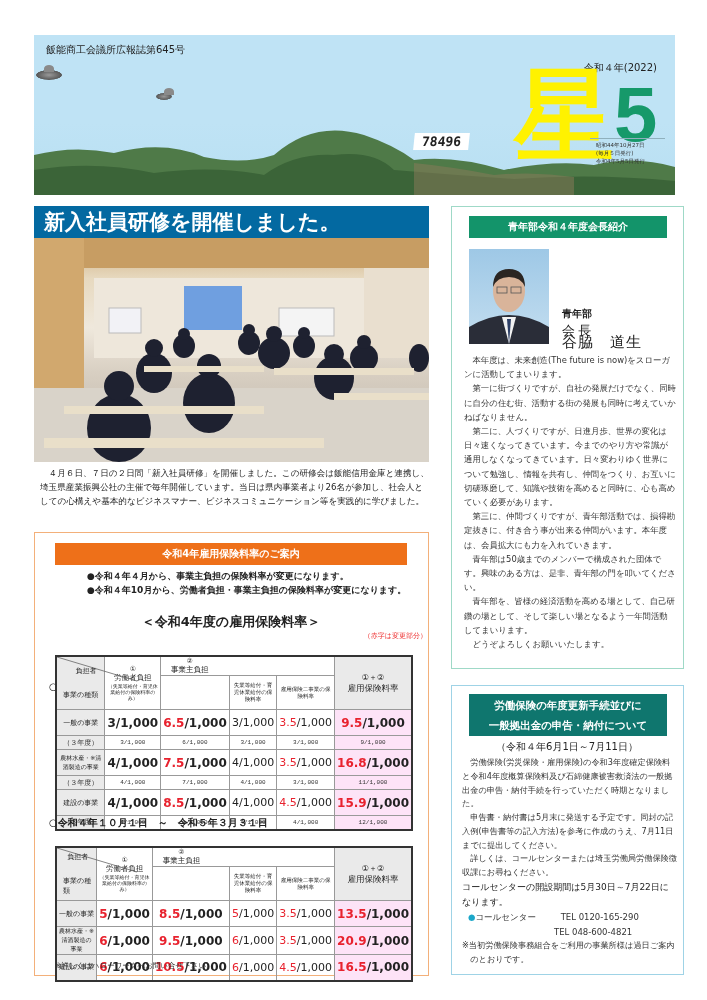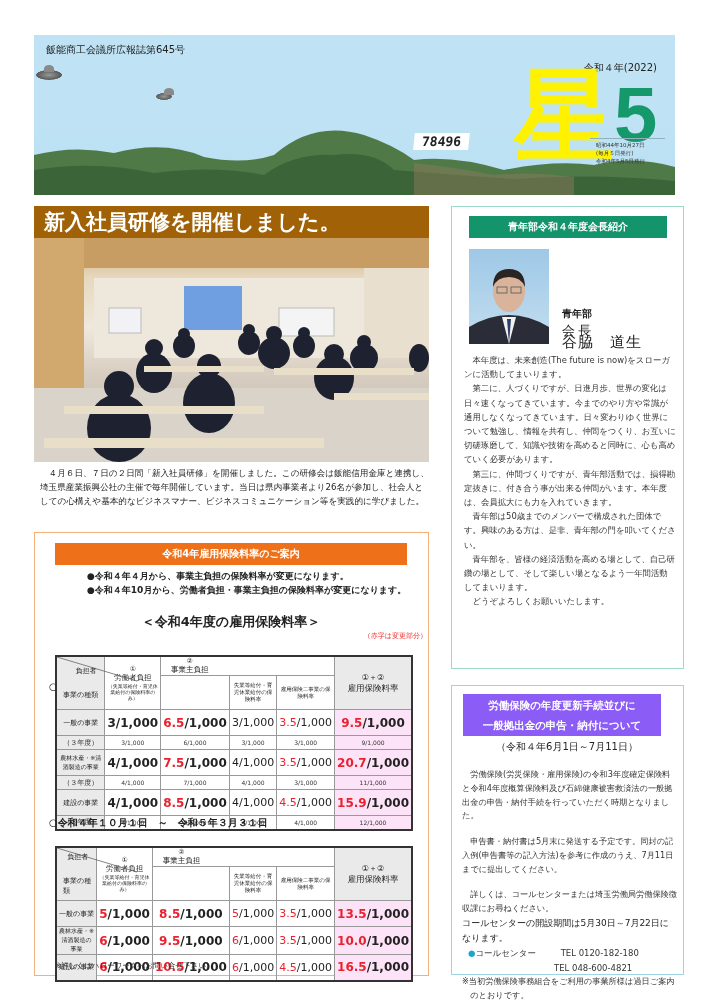--- a/index.html
+++ b/index.html
@@ -14,60 +14,60 @@
   .masthead .title-kanji { left: 480px; top: 30px; font-family: "DejaVu Serif", serif; font-size: 100px; font-weight: bold; color: #fff200; line-height: 1; }
   .masthead .count { left: 380px; top: 98px; background: #fff; padding: 1px 8px; font-size: 13px; font-weight: bold; font-family: "DejaVu Sans Mono", monospace; transform: skew(-6deg); }
   .masthead .issue { left: 580px; top: 40px; font-size: 78px; font-weight: bold; color: #16996a; line-height: 1; font-family: "Liberation Sans", sans-serif; }
   .masthead .issue-rule { left: 556px; top: 103px; width: 75px; height: 1px; background: #8fb0bd; }
   .masthead .pubinfo { left: 562px; top: 107px; font-size: 5.5px; line-height: 1.45; color: #333; }
   .masthead .mountains { left: 0; top: 80px; width: 641px; height: 80px; }
   .ufo { width: 26px; height: 10px; background: radial-gradient(ellipse at center, #999 0%, #555 70%, transparent 72%); border-radius: 50%; }
   .ufo::before { content: ""; position: absolute; left: 8px; top: -5px; width: 10px; height: 7px; background: #8a8a8a; border-radius: 50% 50% 0 0; }
 
   
-  .art-title { left: 34px; top: 206px; width: 395px; height: 32px; background: #a16207; color: #fff; font-size: 21px; font-weight: bold; padding-left: 10px; line-height: 32px; }
+  .art-title { left: 34px; top: 206px; width: 395px; height: 32px; background: #0369a1; color: #fff; font-size: 21px; font-weight: bold; padding-left: 10px; line-height: 32px; }
   .photo { left: 34px; top: 238px; width: 395px; height: 224px; background: linear-gradient(180deg,#c9a675 0%, #e7d9bf 18%, #efe8dc 40%, #d8cfc2 60%, #b9b0a4 100%); overflow: hidden; }
   .art-body { left: 40px; top: 466px; width: 390px; font-size: 8.6px; line-height: 1.65; text-indent: 1em; color: #222; }
 
   
   .ins-box { left: 34px; top: 532px; width: 395px; height: 444px; border: 1.5px solid #f3b07a; background: #fff; }
   .ins-head { left: 20px; top: 10px; width: 352px; height: 22px; background: #ee7019; color: #fff; font-size: 10px; font-weight: bold; text-align: center; line-height: 22px; }
   .ins-bullets { left: 52px; top: 37px; font-size: 9px; line-height: 1.55; font-weight: bold; color: #222; }
   .ins-sub { left: 0; width: 392px; top: 80px; text-align: center; font-size: 13px; font-weight: bold; }
   .ins-note-red { left: 0; width: 392px; top: 98px; text-align: right; font-size: 7px; color: #e33; }
   .period { left: 14px; font-size: 10px; font-weight: bold; }
   table.rate { position: absolute; left: 20px; border-collapse: collapse; width: 358px; font-size: 7px; }
   table.rate td { border: 1px solid #999; text-align: center; padding: 0 2px; }
   table.rate { border: 2px solid #333; }
   table.rate .hdr { background: #eaeaea; }
   table.rate .sum { background: #fde3f7; }
   table.rate .big { font-size: 12px; font-weight: bold; }
   table.rate .mid { font-size: 11px; }
-  table.rate .small { font-size: 6px; color: #333; }
+  table.rate .small { font-size: 6px; color: #333; font-family: Liberation Mono, monospace; }
   table.rate .lbl { background: #eaeaea; font-size: 7px; }
   table.rate .red { color: #e8222e; }
   table.rate tr.prev td { border-top: 1px dotted #999; height: 14px; }
   .diag { position: relative; }
   .diag svg { position: absolute; left: 0; top: 0; }
 
   
   .pres-box { left: 451px; top: 206px; width: 233px; height: 463px; border: 1.5px solid #9fd9c7; }
   .pres-head { left: 17px; top: 9px; width: 198px; height: 22px; background: #13946a; color: #fff; font-size: 10px; font-weight: bold; text-align: center; line-height: 22px; }
   .portrait { left: 17px; top: 42px; width: 80px; height: 95px; background: linear-gradient(#9ec8e6, #c4def0); overflow: hidden; }
   .pres-dept { left: 110px; top: 100px; font-size: 10px; font-weight: bold; }
   .pres-role { left: 110px; top: 115px; font-size: 13px; font-family: Liberation Serif, serif; }
   .pres-name { left: 110px; top: 126px; font-size: 15px; font-family: "DejaVu Serif", serif; letter-spacing: 1px; }
   .pres-body { left: 12px; top: 146px; width: 212px; font-size: 8.4px; line-height: 1.69; color: #333; }
   .pres-body p { text-indent: 1em; }
 
   .labor-box { left: 451px; top: 685px; width: 233px; height: 290px; border: 1.5px solid #9fd3e6; }
-  .labor-head { left: 11px; top: 8px; width: 198px; height: 42px; background: #8b5cf6; color: #fff; font-size: 10.5px; font-weight: bold; text-align: center; line-height: 20px; padding-top: 1px; }
+  .labor-head { left: 17px; top: 8px; width: 198px; height: 42px; background: #0f766e; color: #fff; font-size: 10.5px; font-weight: bold; text-align: center; line-height: 20px; padding-top: 1px; }
   .labor-period { left: 0; width: 230px; top: 54px; text-align: center; font-size: 10px; }
   .labor-body { left: 10px; top: 70px; width: 216px; font-size: 8.2px; line-height: 1.68; color: #333; }
-  .labor-body p.i { text-indent: 1em; margin-top: 12px; }
+  .labor-body p.i { text-indent: 1em; }
   .labor-body .plain { font-size: 9px; color: #222; }
   .dot { color: #1ba7c9; }
 </style>
 </head>
 <body>
 
 <div class="abs masthead">
   <svg class="abs mountains" viewBox="0 0 641 80" preserveAspectRatio="none">
     <path d="M0 40 Q40 30 80 38 Q130 25 170 42 Q210 50 240 40 Q280 5 330 20 Q360 30 380 45 Q420 40 470 55 Q520 45 560 50 Q600 40 641 52 L641 80 L0 80 Z" fill="#4f7a48"></path>
     <path d="M0 55 Q60 45 120 58 Q180 50 230 60 Q260 38 300 40 Q340 35 360 55 Q420 60 480 64 Q560 58 641 66 L641 80 L0 80 Z" fill="#3b6438"></path>
@@ -196,21 +196,21 @@
       <td class="small">3/1,000</td>
       <td class="small sum">9/1,000</td>
     </tr>
 
     <tr style="height:26px;">
       <td class="lbl" style="font-size:6px;">農林水産・※清酒製造の事業</td>
       <td class="big"><span>4</span><span>/1,000</span></td>
       <td class="big"><span class="red">7.5</span><span>/1,000</span></td>
       <td class="mid"><span>4</span><span>/1,000</span></td>
       <td class="mid"><span class="red">3.5</span><span>/1,000</span></td>
-      <td class="big sum"><span class="red">20.7</span><span>/1,000</span></td>
+      <td class="big sum"><span class="red">16.8</span><span>/1,000</span></td>
     </tr>
     <tr class="prev">
       <td class="lbl small">（３年度）</td>
       <td class="small">4/1,000</td>
       <td class="small">7/1,000</td>
       <td class="small">4/1,000</td>
       <td class="small">3/1,000</td>
       <td class="small sum">11/1,000</td>
     </tr>
 
@@ -281,21 +281,21 @@
       <td class="mid"><span class="red">5</span><span>/1,000</span></td>
       <td class="mid"><span class="red">3.5</span><span>/1,000</span></td>
       <td class="big sum"><span class="red">13.5</span><span>/1,000</span></td>
     </tr>
     <tr style="height:26px;">
       <td class="lbl" style="font-size:6px;">農林水産・※清酒製造の事業</td>
       <td class="big"><span class="red">6</span><span>/1,000</span></td>
       <td class="big"><span class="red">9.5</span><span>/1,000</span></td>
       <td class="mid"><span class="red">6</span><span>/1,000</span></td>
       <td class="mid"><span class="red">3.5</span><span>/1,000</span></td>
-      <td class="big sum"><span class="red">10.0</span><span>/1,000</span></td>
+      <td class="big sum"><span class="red">20.9</span><span>/1,000</span></td>
     </tr>
     <tr style="height:26px;">
       <td class="lbl">建設の事業</td>
       <td class="big"><span class="red">6</span><span>/1,000</span></td>
       <td class="big"><span class="red">10.5</span><span>/1,000</span></td>
       <td class="mid"><span class="red">6</span><span>/1,000</span></td>
       <td class="mid"><span class="red">4.5</span><span>/1,000</span></td>
       <td class="big sum"><span class="red">16.5</span><span>/1,000</span></td>
     </tr>
   </tbody>
@@ -314,20 +314,21 @@
       <path d="M24 38 Q24 20 40 20 Q56 20 56 38 Q52 28 40 28 Q28 28 24 38 Z" fill="#2a2522"></path>
       <rect x="28" y="38" width="10" height="6" fill="none" stroke="#555" stroke-width="0.8"></rect>
       <rect x="42" y="38" width="10" height="6" fill="none" stroke="#555" stroke-width="0.8"></rect>
     </svg>
   </div>
   <div class="abs pres-dept">青年部</div>
   <div class="abs pres-role">会 長</div>
   <div class="abs pres-name">谷脇　道生</div>
   <div class="abs pres-body">
     <p>本年度は、未来創造(The future is now)をスローガンに活動してまいります。</p>
+    <p>第一に街づくりですが、自社の発展だけでなく、同時に自分の住む街、活動する街の発展も同時に考えていかねばなりません。</p>
     <p>第二に、人づくりですが、日進月歩、世界の変化は日々速くなってきています。今までのやり方や常識が通用しなくなってきています。日々変わりゆく世界について勉強し、情報を共有し、仲間をつくり、お互いに切磋琢磨して、知識や技術を高めると同時に、心も高めていく必要があります。</p>
     <p>第三に、仲間づくりですが、青年部活動では、損得勘定抜きに、付き合う事が出来る仲間がいます。本年度は、会員拡大にも力を入れていきます。</p>
     <p>青年部は50歳までのメンバーで構成された団体です。興味のある方は、是非、青年部の門を叩いてください。</p>
     <p>青年部を、皆様の経済活動を高める場として、自己研鑽の場として、そして楽しい場となるよう一年間活動してまいります。</p>
     <p>どうぞよろしくお願いいたします。</p>
   </div>
 </div>
 
 <div class="abs labor-box">
   <div class="abs labor-head">
@@ -335,18 +336,18 @@
     <div>一般拠出金の申告・納付について</div>
   </div>
   <div class="abs labor-period">（令和４年6月1日～7月11日）</div>
   <div class="abs labor-body">
     <p class="i">労働保険(労災保険・雇用保険)の令和3年度確定保険料と令和4年度概算保険料及び石綿健康被害救済法の一般拠出金の申告・納付手続を行っていただく時期となりました。</p>
     <p class="i">申告書・納付書は5月末に発送する予定です。同封の記入例(申告書等の記入方法)を参考に作成のうえ、7月11日までに提出してください。</p>
     <p class="i">詳しくは、コールセンターまたは埼玉労働局労働保険徴収課にお尋ねください。</p>
     <p class="plain">コールセンターの開設期間は5月30日～7月22日になります。</p>
     <div style="padding-left:6px;font-size:8.5px;">
       <span class="dot">●</span><span>コールセンター</span>
-      <span style="display:inline-block;margin-left:22px;">TEL 0120-182-180</span>
+      <span style="display:inline-block;margin-left:22px;">TEL 0120-165-290</span>
     </div>
     <div style="padding-left:92px;font-size:8.5px;">TEL 048-600-4821</div>
     <p style="padding-left:1em;text-indent:-1em;">※当初労働保険事務組合をご利用の事業所様は過日ご案内のとおりです。</p>
   </div>
 </div>
 
 </body></html>

